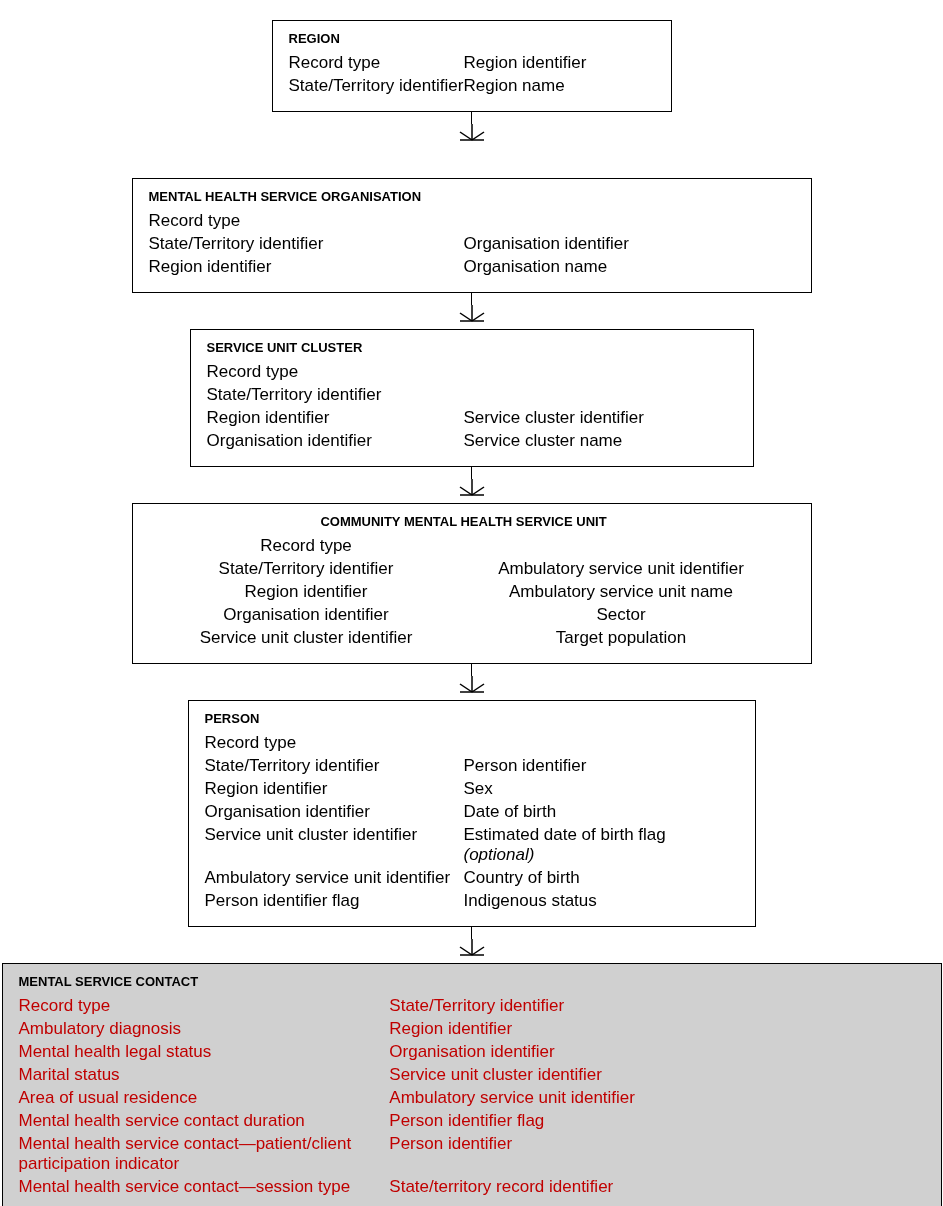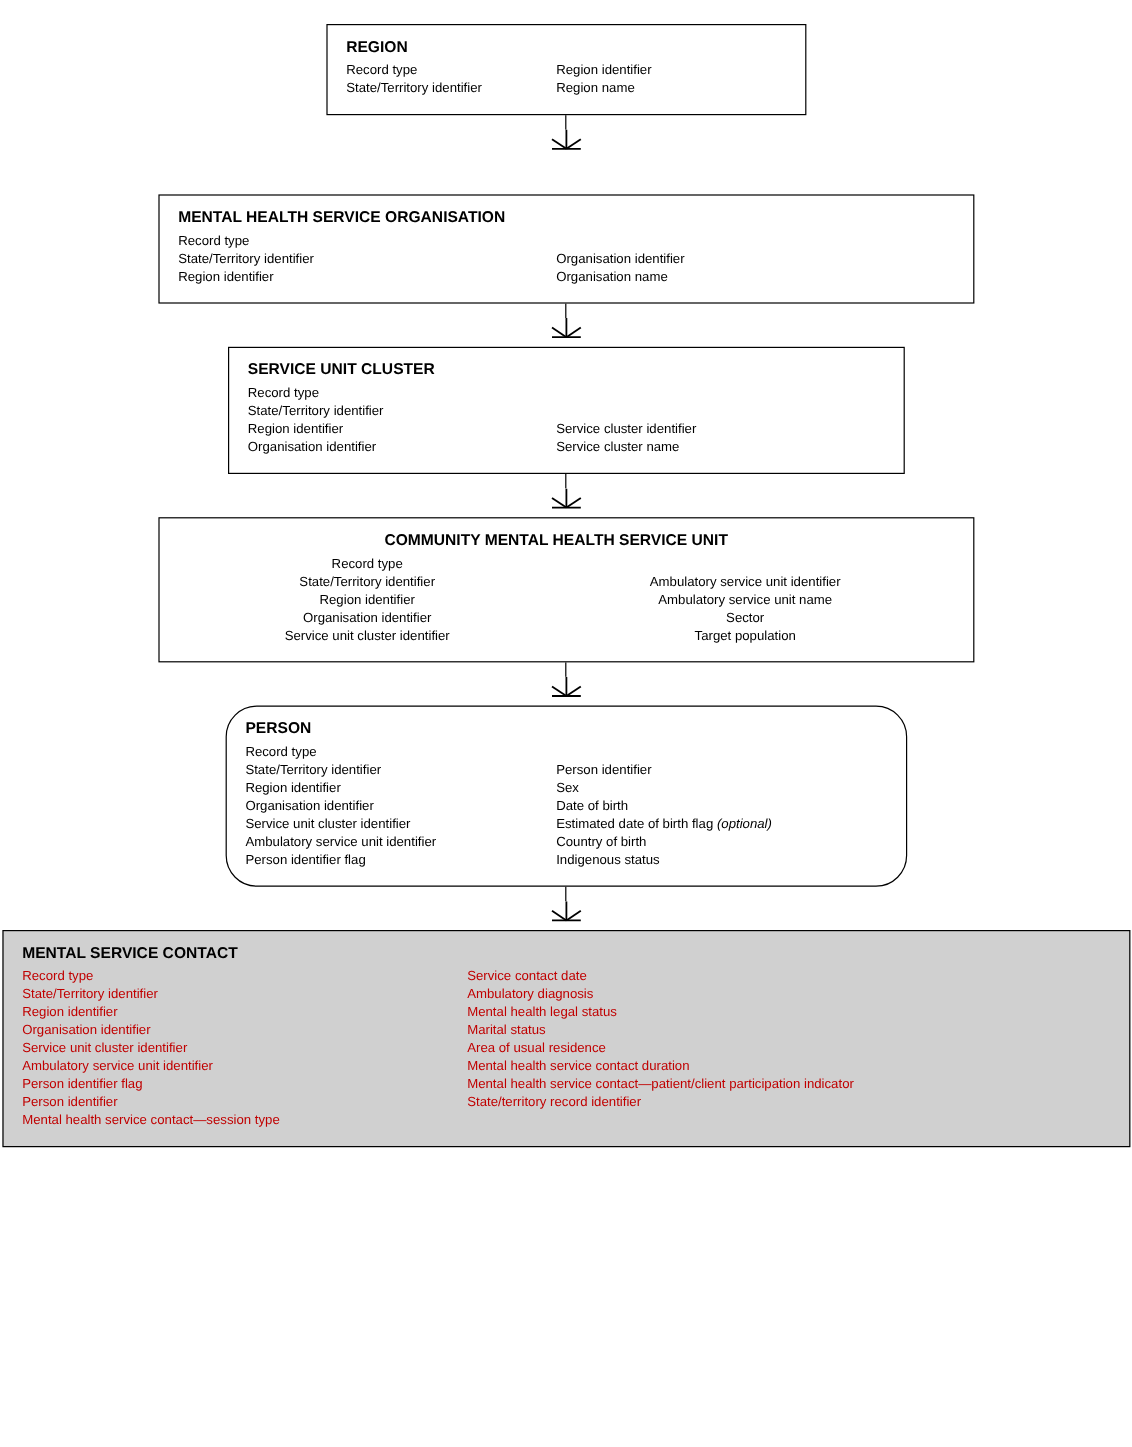--- a/index.html
+++ b/index.html
@@ -30,21 +30,21 @@
     }
     .entity-title {
       font-weight: bold;
       font-size: 13px;
       margin-bottom: 6px;
     }
     .entity-fields {
       display: grid;
       grid-template-columns: 1fr 1fr;
       gap: 1px 0;
-      font-size: 11px;
+      font-size: 17px;
     }
     .entity-fields .field {
       padding: 1px 0;
       color: #c00000;
     }
     .entity-fields .field.black {
       color: #000;
     }
     .region-box {
       width: 400px;
@@ -152,21 +152,21 @@
   <div class="connector">
     <div class="connector-line" style="height:10px; width:1.5px; background:#000;"></div>
     <svg width="32" height="24">
       <line x1="16" y1="0" x2="16" y2="16" stroke="#000" stroke-width="1.5"></line>
       <line x1="4" y1="8" x2="16" y2="16" stroke="#000" stroke-width="1.5"></line>
       <line x1="28" y1="8" x2="16" y2="16" stroke="#000" stroke-width="1.5"></line>
       <line x1="4" y1="16" x2="28" y2="16" stroke="#000" stroke-width="1.5"></line>
     </svg>
   </div>
 
-  <div class="entity-box" style="width:568px;border-radius:26px;">
+  <div class="entity-box" style="width:568px;">
     <div class="entity-title">PERSON</div>
     <div class="entity-fields">
       <div class="field black">Record type</div>
       <div class="field black"></div>
       <div class="field black">State/Territory identifier</div>
       <div class="field black">Person identifier</div>
       <div class="field black">Region identifier</div>
       <div class="field black">Sex</div>
       <div class="field black">Organisation identifier</div>
       <div class="field black">Date of birth</div>
@@ -186,33 +186,32 @@
       <line x1="4" y1="8" x2="16" y2="16" stroke="#000" stroke-width="1.5"></line>
       <line x1="28" y1="8" x2="16" y2="16" stroke="#000" stroke-width="1.5"></line>
       <line x1="4" y1="16" x2="28" y2="16" stroke="#000" stroke-width="1.5"></line>
     </svg>
   </div>
 
   <div class="entity-box shaded" style="width:940px;">
     <div class="entity-title">MENTAL SERVICE CONTACT</div>
     <div class="entity-fields" style="grid-template-columns: 1fr 1.4fr;">
       <div class="field">Record type</div>
-      <div class="field">Service contact date</div>
       <div class="field">State/Territory identifier</div>
       <div class="field">Ambulatory diagnosis</div>
       <div class="field">Region identifier</div>
       <div class="field">Mental health legal status</div>
       <div class="field">Organisation identifier</div>
       <div class="field">Marital status</div>
       <div class="field">Service unit cluster identifier</div>
       <div class="field">Area of usual residence</div>
       <div class="field">Ambulatory service unit identifier</div>
       <div class="field">Mental health service contact duration</div>
       <div class="field">Person identifier flag</div>
       <div class="field">Mental health service contact—patient/client participation indicator</div>
       <div class="field">Person identifier</div>
+      <div class="field">Mental health service contact—session type</div>
       <div class="field">State/territory record identifier</div>
-      <div class="field">Mental health service contact—session type</div>
       <div class="field"></div>
     </div>
   </div>
 
 </div>
 
 </body></html>

